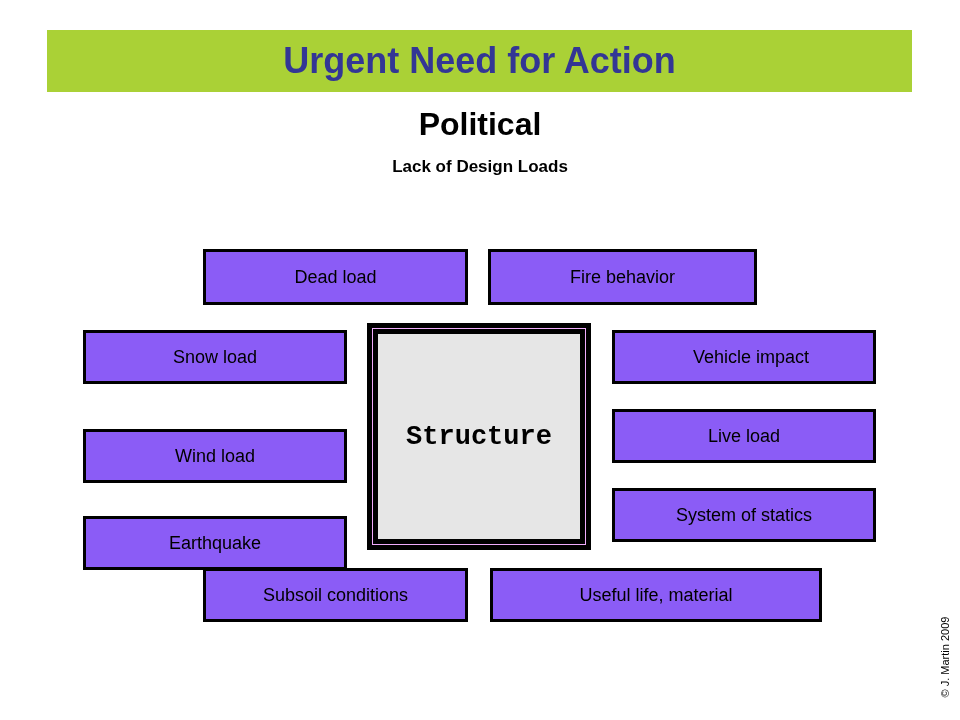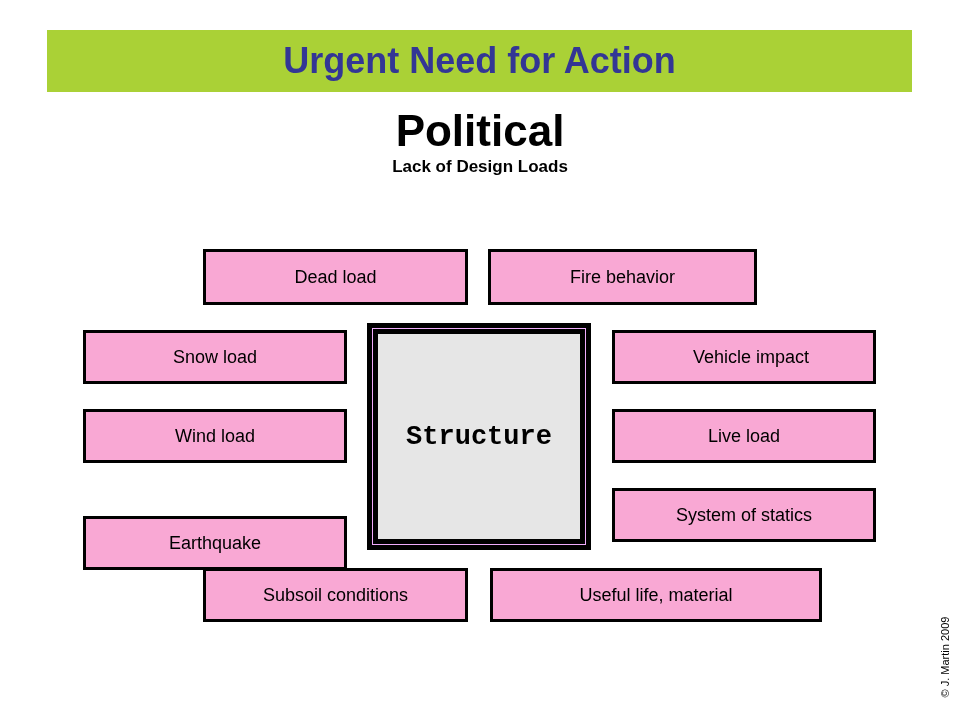--- a/index.html
+++ b/index.html
@@ -32,50 +32,50 @@
     font-weight: bold;
     letter-spacing: 0px;
     white-space: nowrap;
   }
   .subtitle {
     position: absolute;
     left: 0;
     top: 106px;
     width: 960px;
     text-align: center;
-    font-size: 44px;
+    font-size: 32px;
     font-weight: bold;
     color: #000000;
   }
   .subsubtitle {
     position: absolute;
     left: 0;
     top: 157px;
     width: 960px;
     text-align: center;
     font-size: 17px;
     font-weight: bold;
     color: #000000;
   }
   .gbox {
     position: absolute;
     box-sizing: border-box;
-    background: #f9a8d4;
+    background: #8b5cf6;
     border: 3px solid #000000;
     display: flex;
     align-items: center;
     justify-content: center;
     font-size: 18px;
     color: #000000;
     white-space: nowrap;
   }
   .b-dead-load            { left: 203px; top: 249px; width: 265px; height: 56px; }
   .b-fire-behavior        { left: 488px; top: 249px; width: 269px; height: 56px; }
   .b-snow-load            { left: 83px;  top: 330px; width: 264px; height: 54px; }
-  .b-wind-load            { left: 83px;  top: 409px; width: 264px; height: 54px; }
+  .b-wind-load            { left: 83px;  top: 429px; width: 264px; height: 54px; }
   .b-earthquake           { left: 83px;  top: 488px; width: 264px; height: 54px; margin-top: 28px; }
   .b-vehicle-impact       { left: 612px; top: 330px; width: 264px; height: 54px; padding-left: 14px; }
   .b-live-load            { left: 612px; top: 409px; width: 264px; height: 54px; }
   .b-system-of-statics    { left: 612px; top: 488px; width: 264px; height: 54px; }
   .b-subsoil-conditions   { left: 203px; top: 568px; width: 265px; height: 54px; }
   .b-useful-life-material { left: 490px; top: 568px; width: 332px; height: 54px; }
   .center-box {
     position: absolute;
     left: 367px;
     top: 323px;

